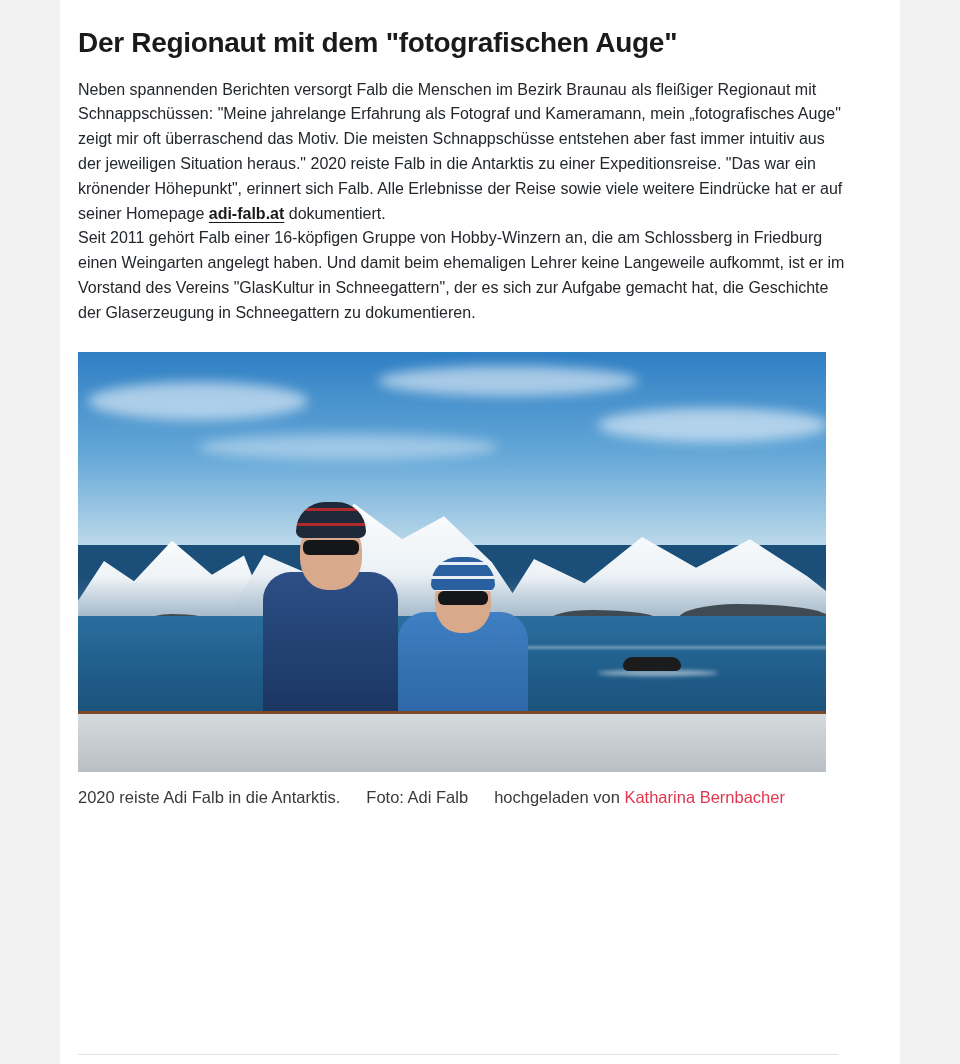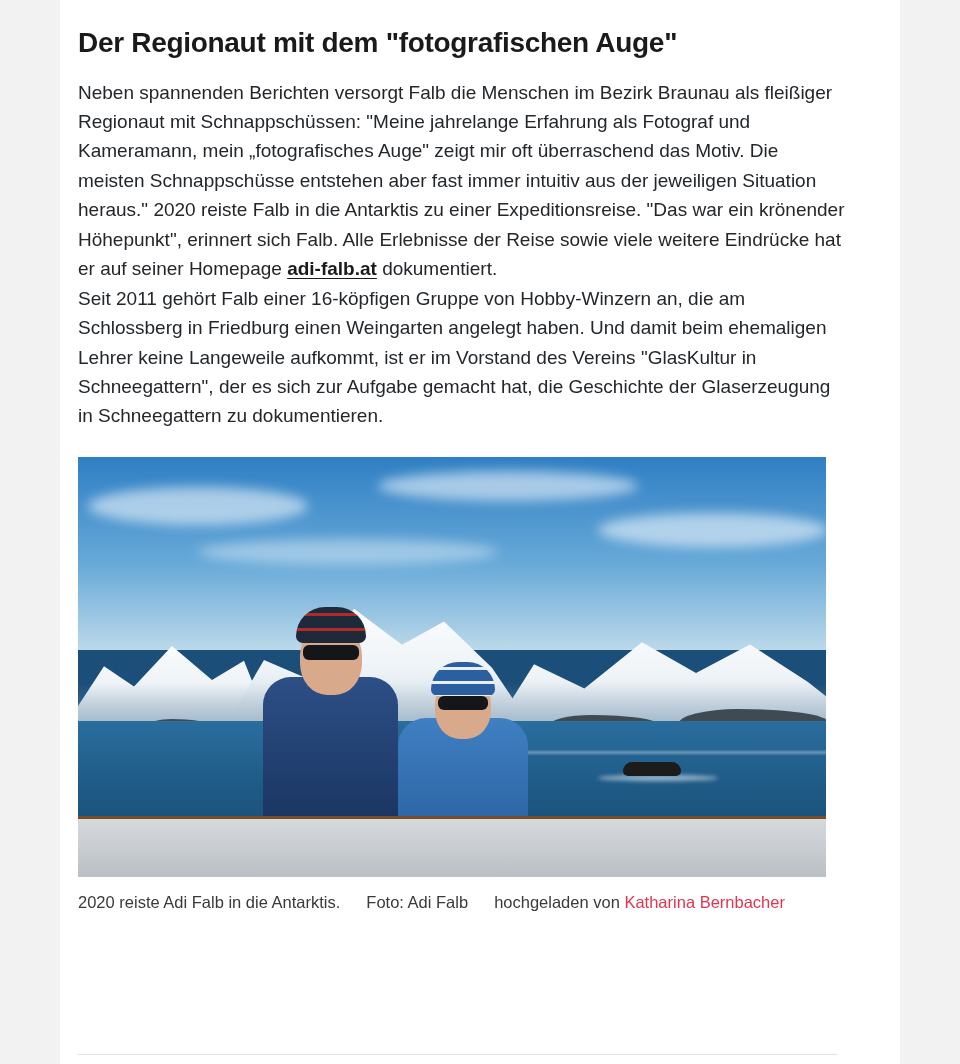--- a/index.html
+++ b/index.html
@@ -27,21 +27,21 @@
   }
   .headline {
     font-size: 28px;
     font-weight: bold;
     color: #1a1a1a;
     letter-spacing: -0.3px;
     margin: 8px 0 18px 0;
     line-height: 1.2;
   }
   .body-text {
-    font-size: 19px;
+    font-size: 16px;
     line-height: 1.55;
     color: #23272b;
     margin: 16px 0 0 0;
     max-width: 770px;
   }
   .body-text p {
     margin: 0 0 0 0;
   }
   .body-text a {
     color: #1a1a1a;

